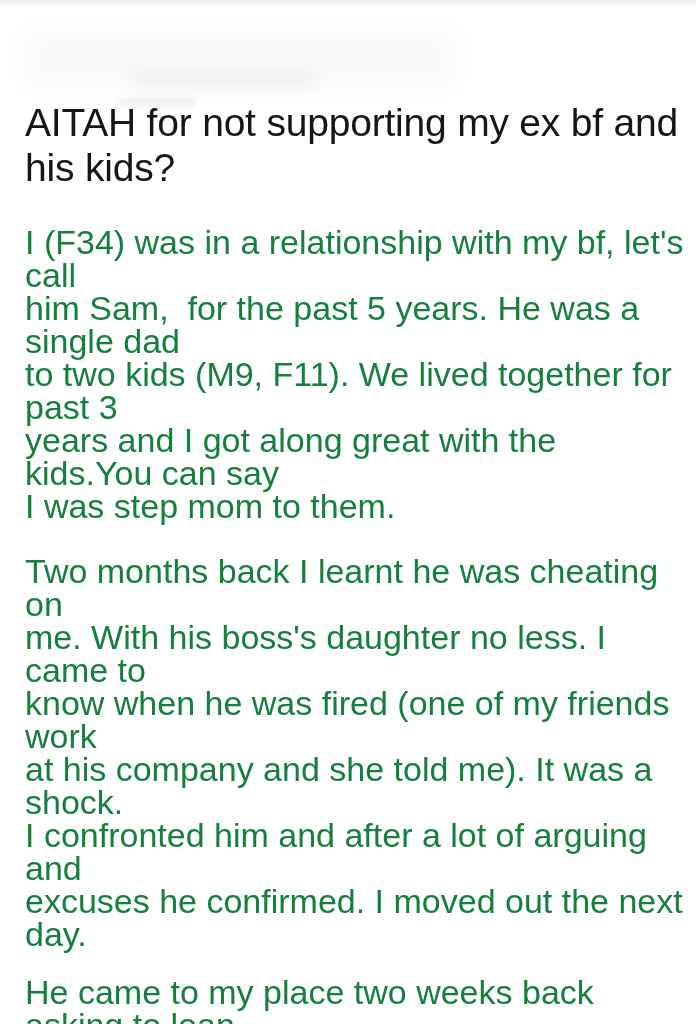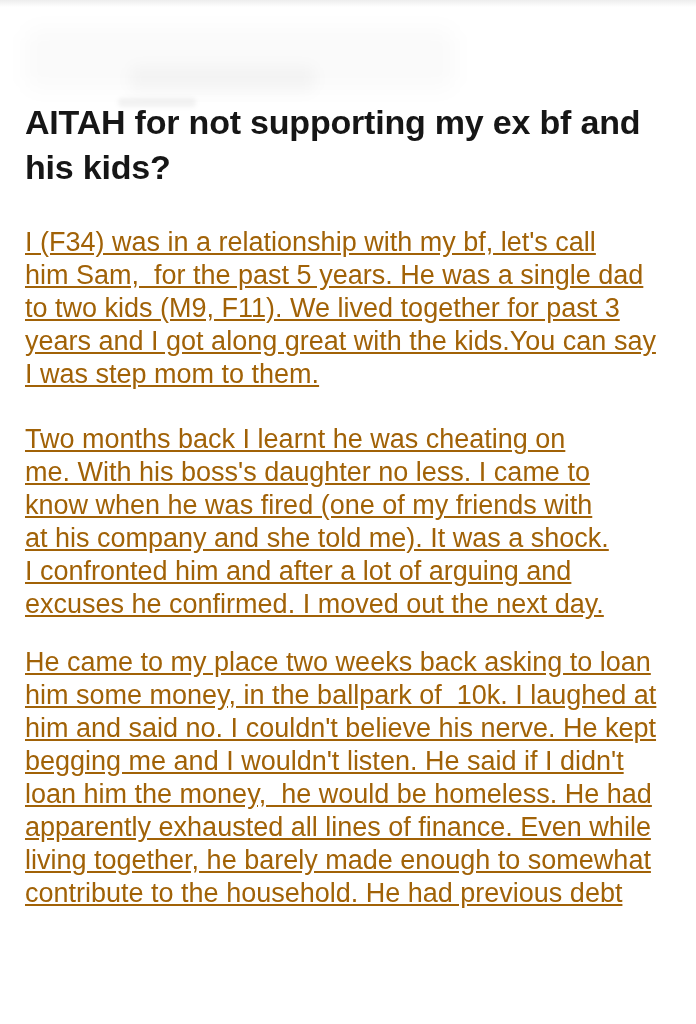--- a/index.html
+++ b/index.html
@@ -38,33 +38,32 @@
     background: rgba(0,0,0,0.05);
     border-radius: 4px;
     filter: blur(2px);
   }
   .content {
     position: relative;
     padding: 0 10px 0 25px;
   }
   .title {
     margin-top: 100px;
-    font-size: 34px;
-    font-weight: 700;
+    font-size: 39px;
+    font-weight: 400;
     line-height: 45px;
     letter-spacing: -0.2px;
     color: #161616;
     white-space: pre-wrap;
   }
   .para {
-    font-size: 27px;
+    font-size: 34px;
     line-height: 33px;
-    color: #a16207;
+    color: #15803d;
     white-space: pre-wrap;
-    text-decoration: underline;
   }
   .para.p1 { margin-top: 36px; }
   .para.p2 { margin-top: 32px; }
   .para.p3 { margin-top: 32px; }
   .para.p4 { margin-top: 25px; }
 </style>
 </head>
 <body>
 
 <div class="page">
@@ -80,21 +79,21 @@
 his kids?</h1>
 
     <p class="para p1">I (F34) was in a relationship with my bf, let's call
 him Sam,  for the past 5 years. He was a single dad
 to two kids (M9, F11). We lived together for past 3
 years and I got along great with the kids.You can say
 I was step mom to them.</p>
 
     <p class="para p2">Two months back I learnt he was cheating on
 me. With his boss's daughter no less. I came to
-know when he was fired (one of my friends with
+know when he was fired (one of my friends work
 at his company and she told me). It was a shock.
 I confronted him and after a lot of arguing and
 excuses he confirmed. I moved out the next day.</p>
 
 
     <p class="para p4">He came to my place two weeks back asking to loan
 him some money, in the ballpark of  10k. I laughed at
 him and said no. I couldn't believe his nerve. He kept
 begging me and I wouldn't listen. He said if I didn't
 loan him the money,  he would be homeless. He had

